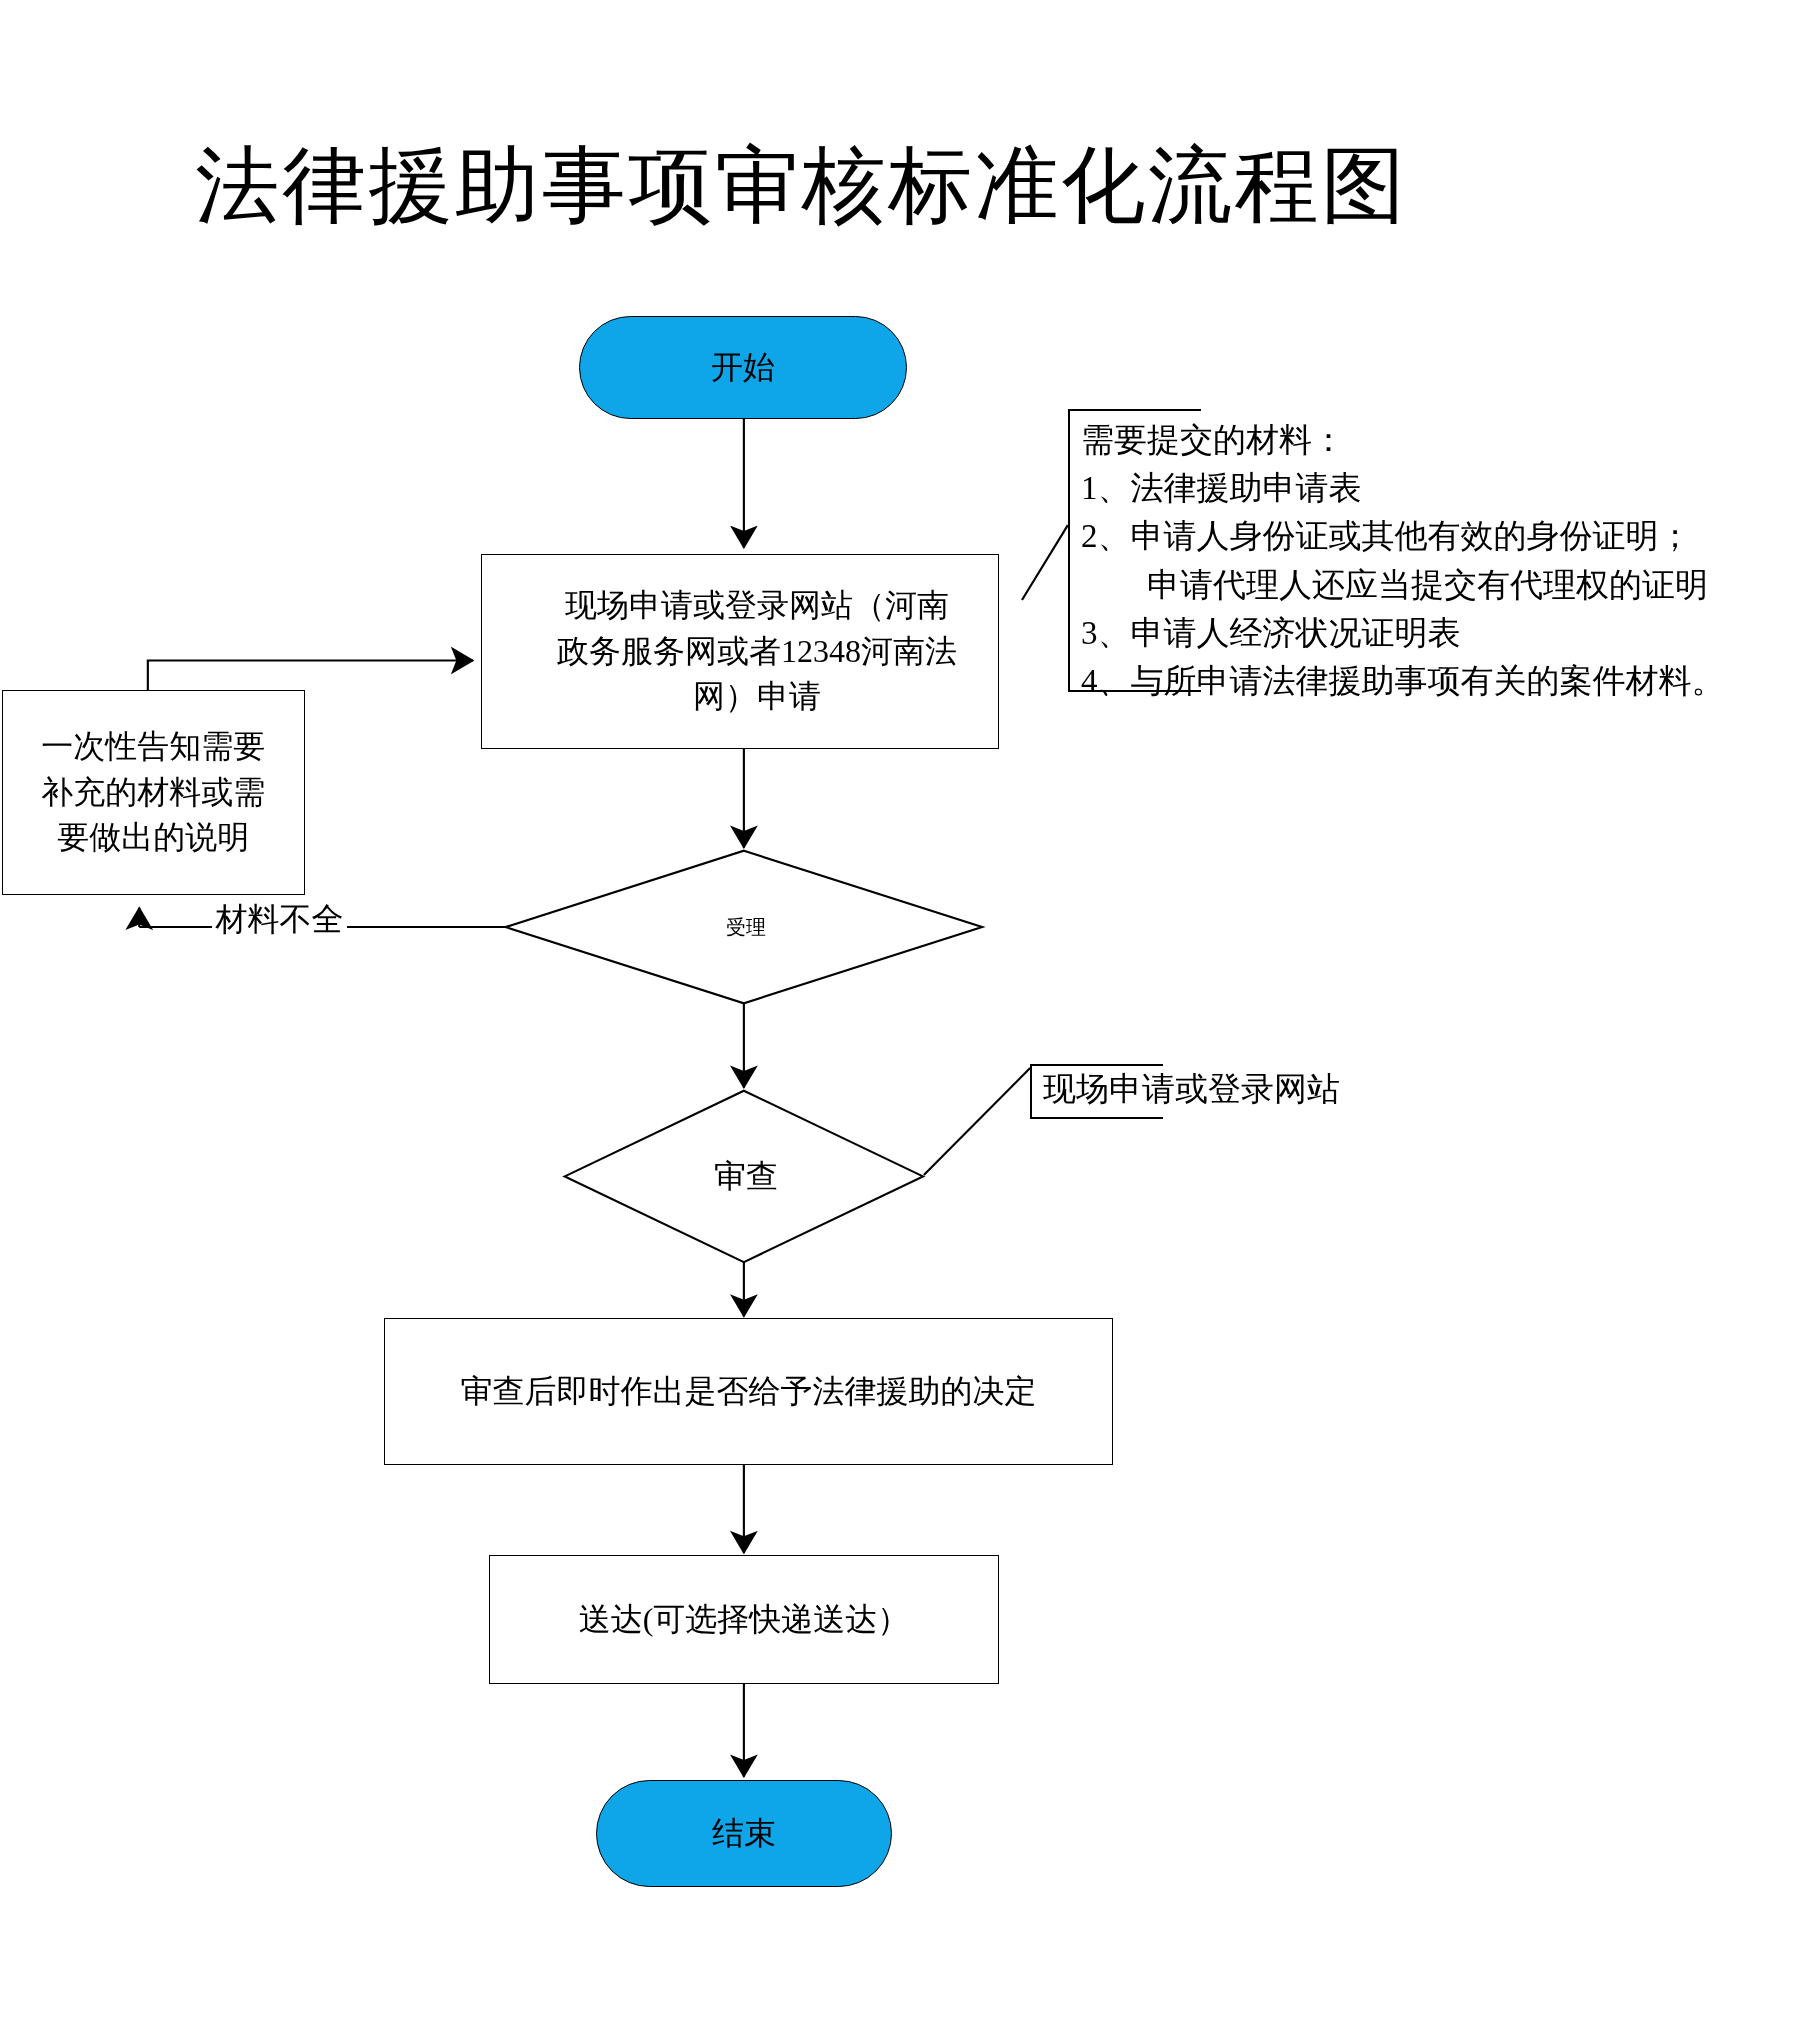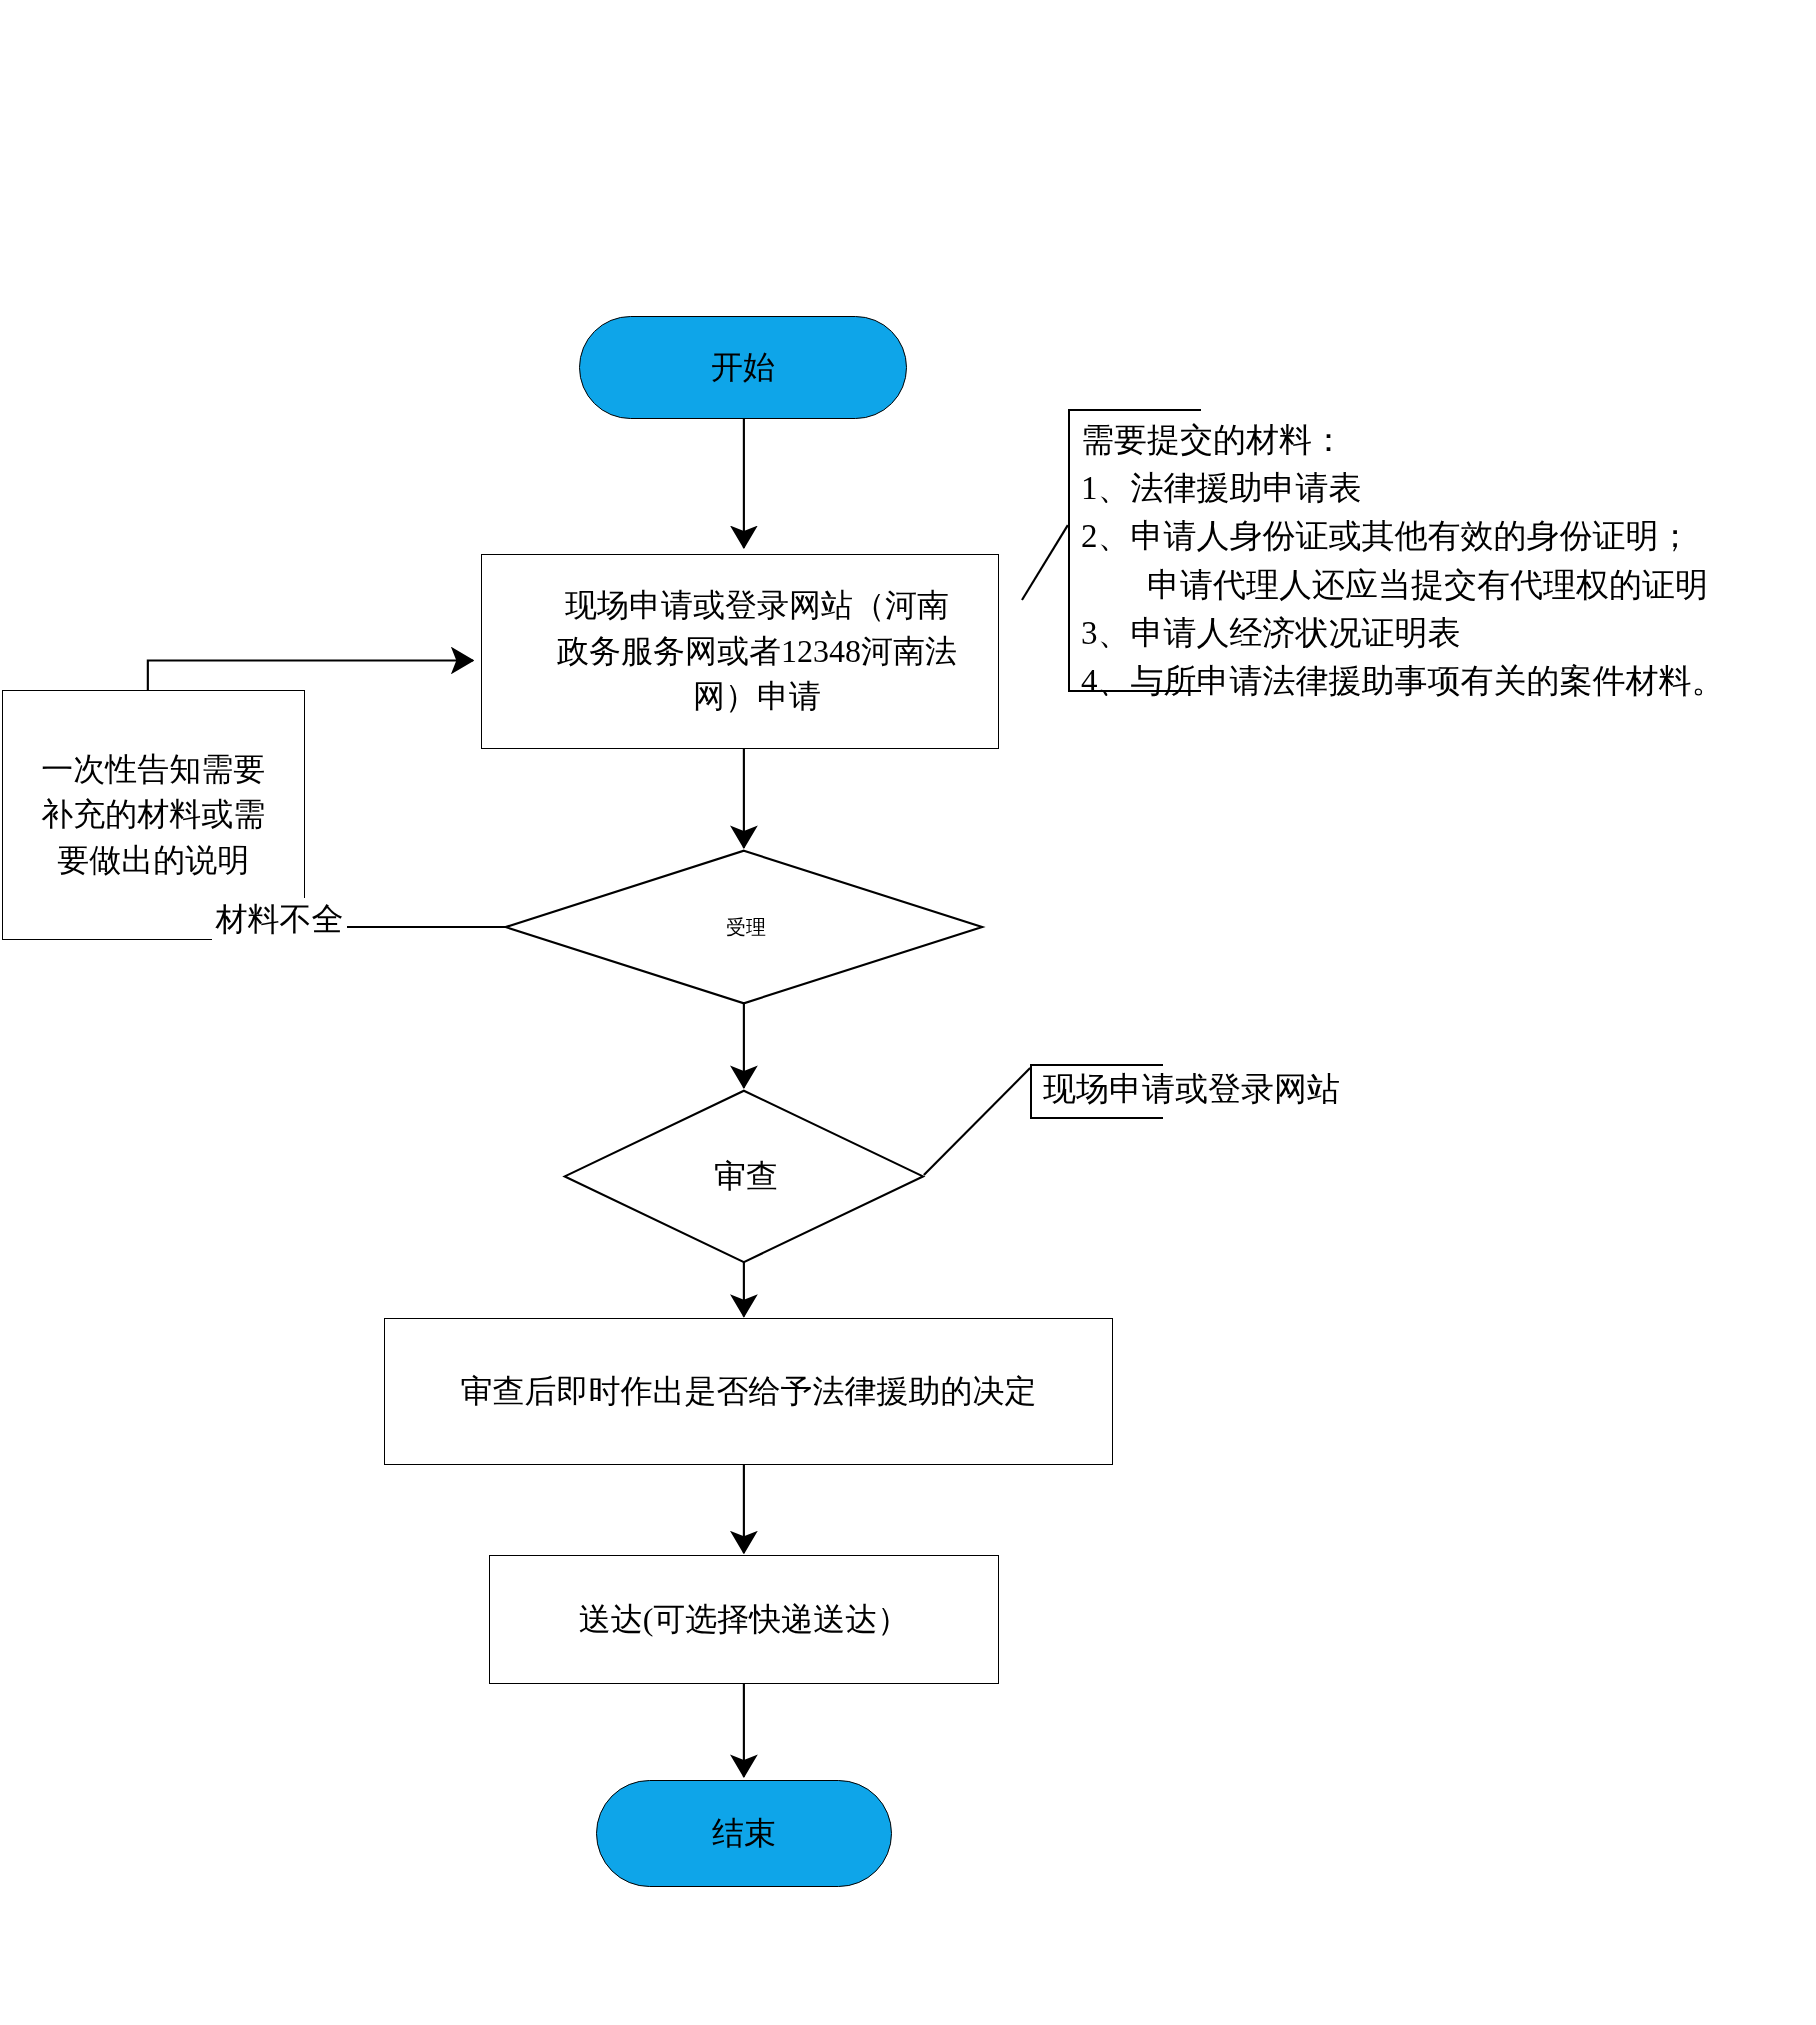--- a/index.html
+++ b/index.html
@@ -21,20 +21,21 @@
   .calloutbox::before{top:-2.1px;width:133px;}
   .calloutbox::after{bottom:-2.1px;width:133px;}
   .calltext{position:absolute;white-space:pre-line;line-height:1.46;}
   .edgelabel{position:absolute;background:#fff;padding:0 3.4px;white-space:nowrap;}
 </style>
 </head>
 <body>
 
 <div id="stage">
 
+  <div id="title">法律援助事项审核标准化流程图</div>
 
   <svg class="layer" viewBox="0 0 4238 4725" xmlns="http://www.w3.org/2000/svg">
     <defs>
       <marker id="arw" markerWidth="11" markerHeight="13" refX="10.4" refY="6.5" orient="auto" markerUnits="strokeWidth">
         <path d="M0,0 L11,6.5 L0,13 L2.6,6.5 Z" fill="#000"></path>
       </marker>
     </defs>
 
     <g stroke="#000" stroke-width="5" fill="none">
 
@@ -67,21 +68,21 @@
   <div class="node term" style="left:579px;top:316px;width:328px;height:103px;">
     <span class="nodetext" style="font-size:32px;">开始</span>
   </div>
 
   <div class="node proc" style="left:481px;top:554px;width:518px;height:195px;padding-left:34px;">
     <span class="nodetext" style="font-size:32px;">现场申请或登录网站（河南
 政务服务网或者12348河南法
 网）申请</span>
   </div>
 
-  <div class="node proc" style="left:1.7px;top:690px;width:303px;height:250px;">
+  <div class="node proc" style="left:1.7px;top:690px;width:303px;height:205px;">
     <span class="nodetext" style="font-size:32px;">一次性告知需要
 补充的材料或需
 要做出的说明</span>
   </div>
 
   <div class="node" style="left:643px;top:899px;width:206px;height:56px;">
     <span class="nodetext" style="font-size:20px;">受理</span>
   </div>
 
   <div class="node" style="left:643px;top:1149px;width:206px;height:56px;">

